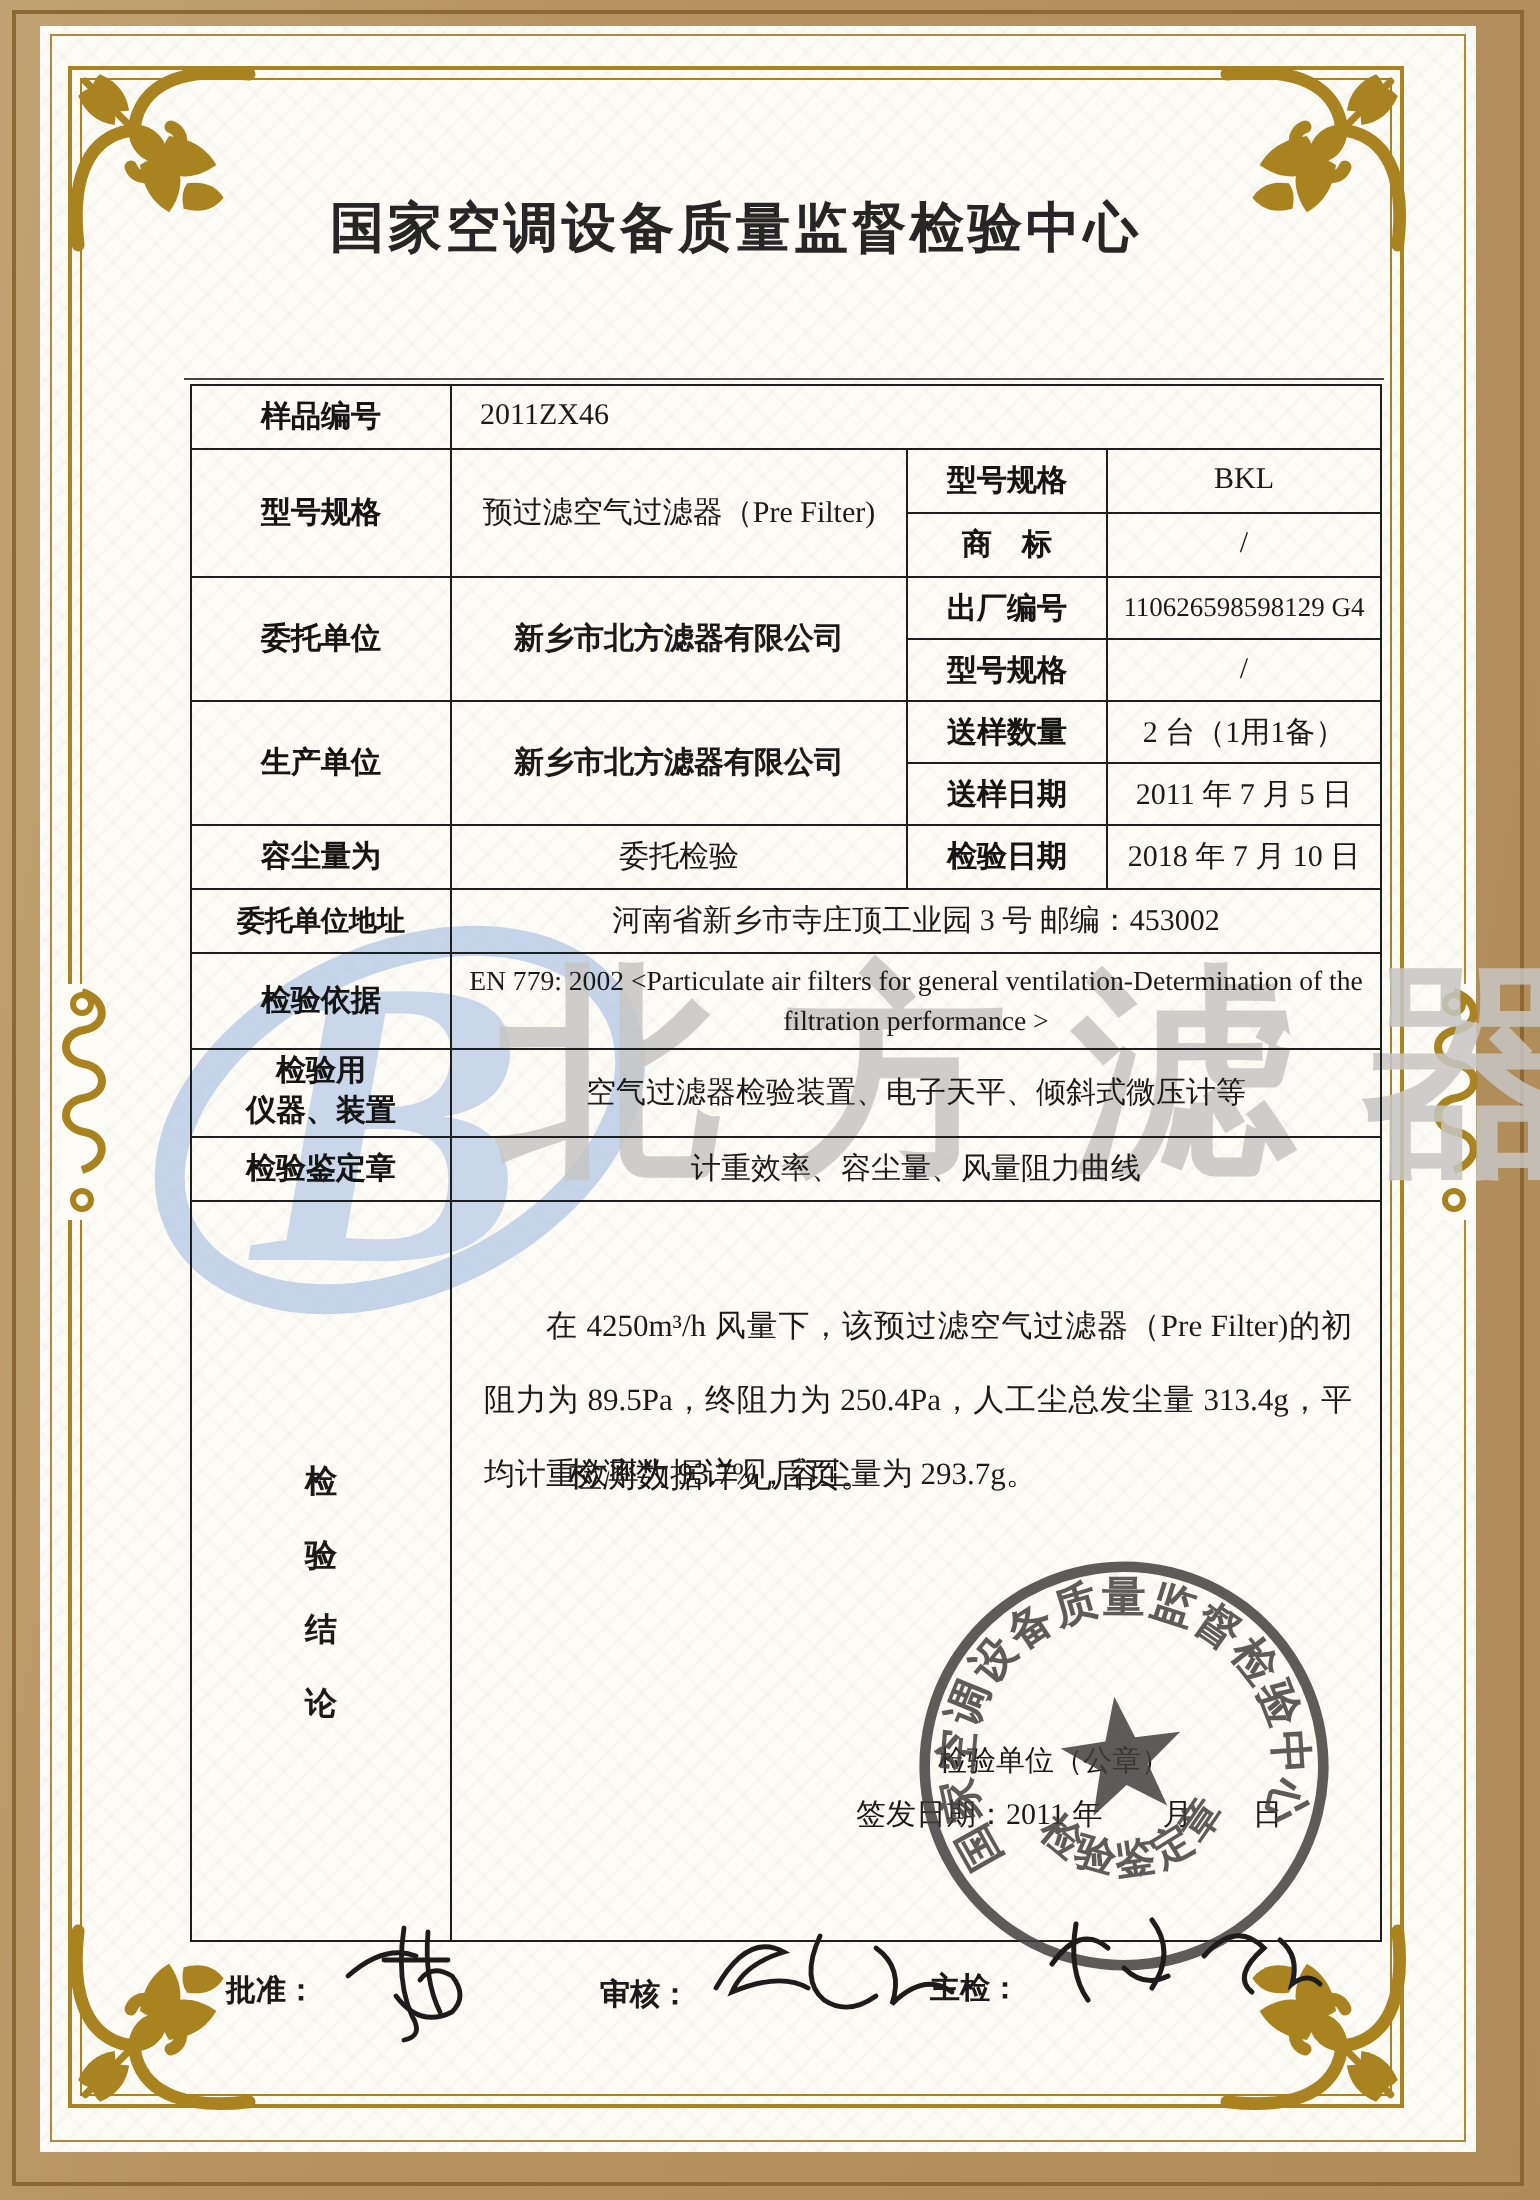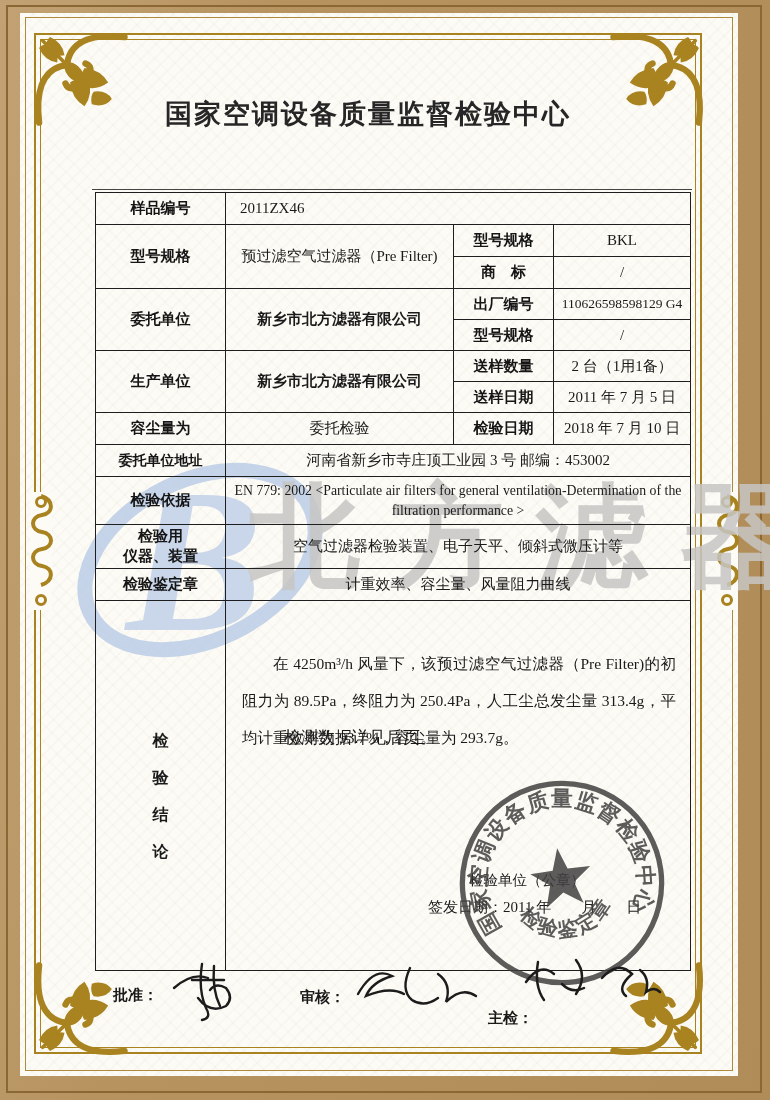--- a/index.html
+++ b/index.html
@@ -284,21 +284,21 @@
     <path d="M30,40 q12,16 28,8 q8,-8 0,-18 q-10,-6 -16,2"></path>
   </svg>
 
   <div class="footer-label" style="left:300px; top:988px;">审核：</div>
   <svg class="sig" style="left:352px; top:960px;" width="130" height="66" viewBox="0 0 130 66" fill="none" stroke="#1c1c1c" stroke-width="2.4" stroke-linecap="round">
     <path d="M6,34 q16,-28 34,-18 q-20,6 -26,20 q24,-10 38,-2"></path>
     <path d="M58,8 q-10,22 2,32 q12,8 26,-2"></path>
     <path d="M86,14 q14,10 8,28 q16,-16 30,-6"></path>
   </svg>
 
-  <div class="footer-label" style="left:488px; top:985px;margin-top:24px;">主检：</div>
+  <div class="footer-label" style="left:465px; top:985px;">主检：</div>
   <svg class="sig" style="left:518px; top:952px;" width="150" height="70" viewBox="0 0 150 70" fill="none" stroke="#1c1c1c" stroke-width="2.5" stroke-linecap="round">
     <path d="M8,30 q14,-20 28,-8"></path>
     <path d="M20,10 q-4,24 6,38"></path>
     <path d="M44,32 q10,10 22,4"></path>
     <path d="M58,8 q12,16 0,34"></path>
     <path d="M84,26 q16,-18 30,-4 q-16,14 -6,22"></path>
     <path d="M122,18 q10,8 6,22 q8,-6 14,0"></path>
   </svg>
 
 </div>

